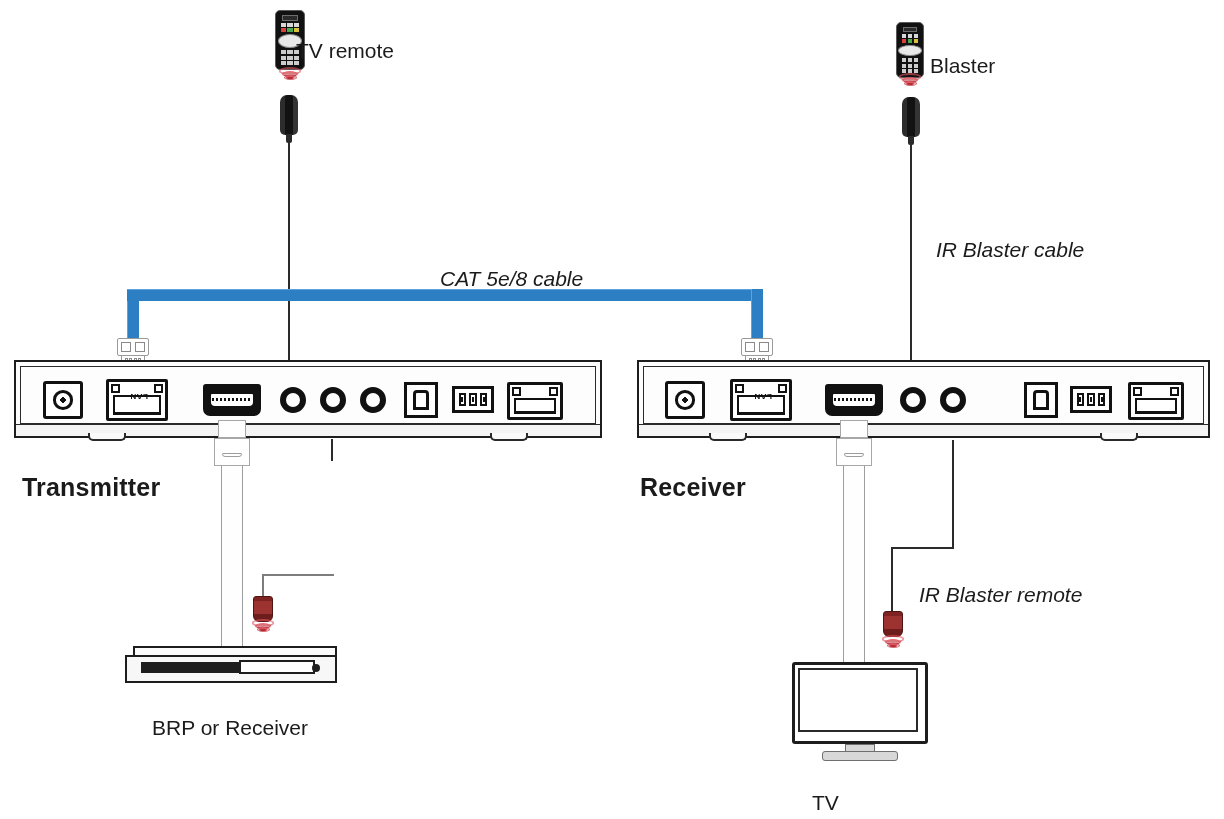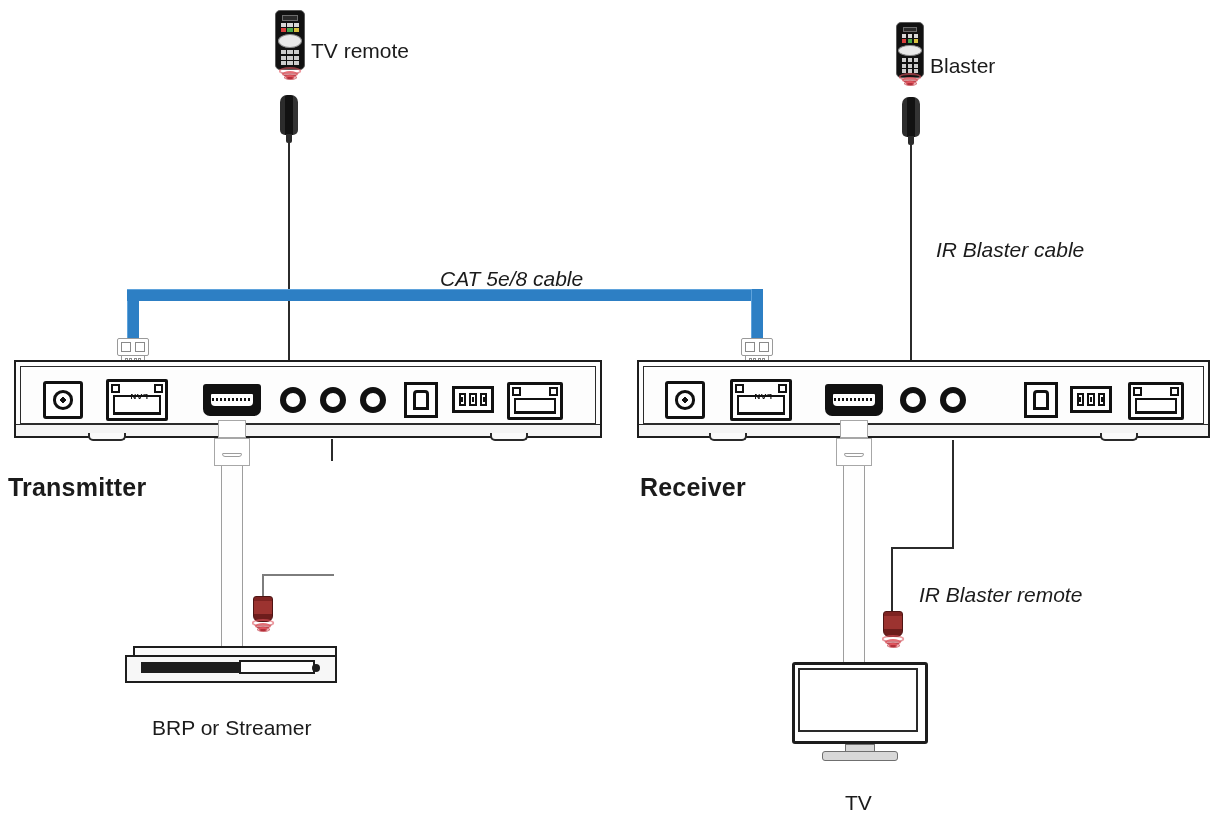--- a/index.html
+++ b/index.html
@@ -435,21 +435,21 @@
         <b></b>
         <b></b>
     </div>
   </div>
   <div class="ir-wave" style="left:277px; top:66px; width:26px; height:18px;">
     <i></i>
       <span class="w3"></span>
       <span class="w2"></span>
       <span class="w1"></span>
   </div>
-  <div class="lbl lbl-plain" style="left:311px; top:40px;">TV remote</div>
+  <div class="lbl lbl-plain" style="left:296px; top:40px;">TV remote</div>
 
   <div class="ir-bulb" style="left:280px; top:95px; width:18px; height:40px;"></div>
   <div class="ir-bulb-tail" style="left:286px; top:134px; width:6px; height:9px;"></div>
 
   <div class="wire-v" style="left:288px; top:141px; height:247px;"></div>
 
   <div class="cat cat-v" style="left:127px; top:289px; height:64px;"></div>
   <div class="cat cat-h" style="left:127px; top:289px; width:635px;"></div>
   <div class="cat cat-v" style="left:751px; top:289px; height:64px;"></div>
   <div class="lbl lbl-ital" style="left:440px; top:268px;">CAT 5e/8 cable</div>
@@ -502,21 +502,21 @@
     <i></i>
     <i></i>
   </div>
 
   <div class="port port-rj" style="left:507px; top:382px; width:56px; height:38px;">
     <div class="rj-tab-l"></div>
     <div class="rj-tab-r"></div>
     <div class="rj-body"></div>
   </div>
 
-  <div class="lbl lbl-bold" style="left:8px; top:475px;">Transmitter</div>
+  <div class="lbl lbl-bold" style="left:22px; top:475px;">Transmitter</div>
 
   <div class="hdmi-plug-head" style="left:218px; top:420px; width:28px; height:18px;"></div>
   <div class="hdmi-plug-body" style="left:214px; top:438px; width:36px; height:28px;"></div>
   <div class="hdmi-cable" style="left:221px; top:466px; width:22px; height:195px;"></div>
 
   <div class="wire-v" style="left:331px; top:439px; height:22px;"></div>
 
   <div class="gwire-h" style="left:262px; top:574px; width:72px;"></div>
   <div class="gwire-v" style="left:262px; top:574px; height:24px;"></div>
   <div class="ir-emitter" style="left:253px; top:596px; width:20px; height:26px;"></div>
@@ -525,21 +525,21 @@
       <span class="w3"></span>
       <span class="w2"></span>
       <span class="w1"></span>
   </div>
 
   <div class="brp-top" style="left:133px; top:646px; width:204px; height:16px;"></div>
   <div class="brp-face" style="left:125px; top:655px; width:212px; height:28px;"></div>
   <div class="brp-slot dark" style="left:141px; top:662px; width:106px; height:11px;"></div>
   <div class="brp-slot" style="left:239px; top:660px; width:76px; height:14px;"></div>
   <div class="brp-dot" style="left:312px; top:664px;"></div>
-  <div class="lbl lbl-plain" style="left:152px; top:717px;">BRP or Streamer</div>
+  <div class="lbl lbl-plain" style="left:152px; top:717px;">BRP or Receiver</div>
 
   <div class="remote" style="left:896px; top:22px; width:28px; height:56px;">
     <div class="rm-screen"></div>
     <div class="rm-grid">
       <b></b>
         <b></b>
         <b></b>
       <b class="red"></b>
         <b class="green"></b>
         <b class="yellow"></b>
@@ -639,15 +639,15 @@
       <span class="w3"></span>
       <span class="w2"></span>
       <span class="w1"></span>
   </div>
   <div class="lbl lbl-ital" style="left:919px; top:584px;">IR Blaster remote</div>
 
   <div class="tv-frame" style="left:792px; top:662px; width:136px; height:82px;"></div>
   <div class="tv-screen" style="left:798px; top:668px; width:120px; height:64px;"></div>
   <div class="tv-neck" style="left:845px; top:744px; width:30px; height:10px;"></div>
   <div class="tv-base" style="left:822px; top:751px; width:76px; height:10px;"></div>
-  <div class="lbl lbl-plain" style="left:845px; top:792px;">TV</div>
+  <div class="lbl lbl-plain" style="left:812px; top:792px;">TV</div>
 
 </div>
 
 </body></html>

